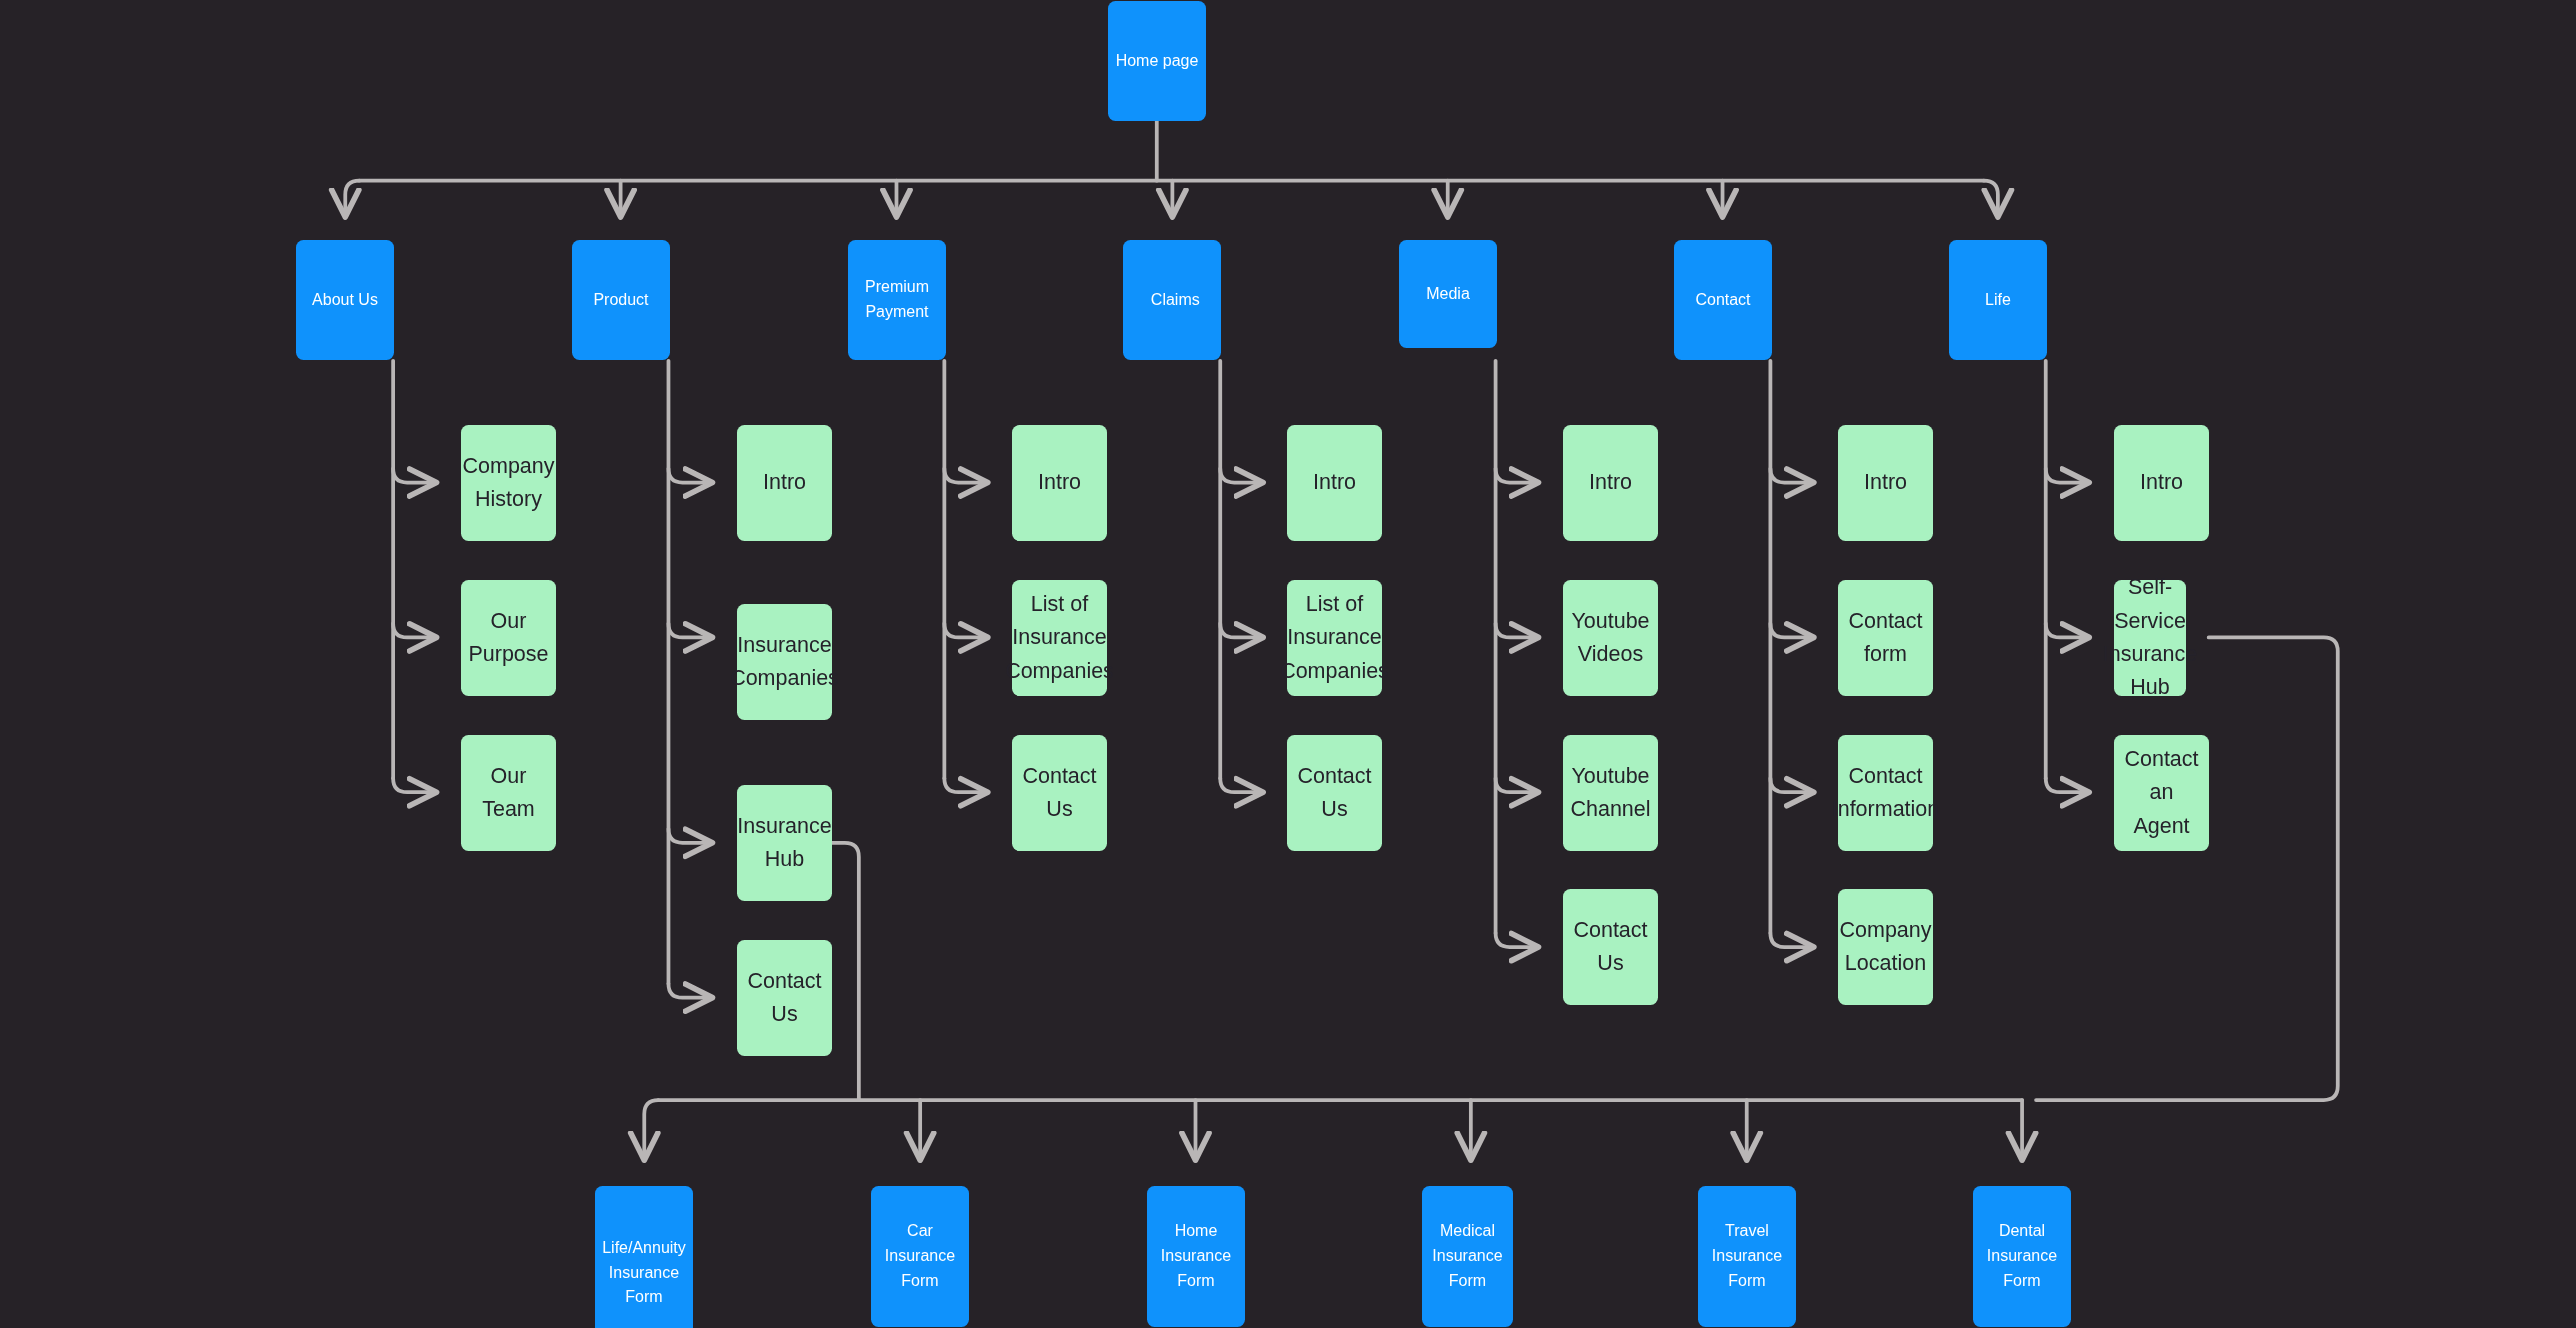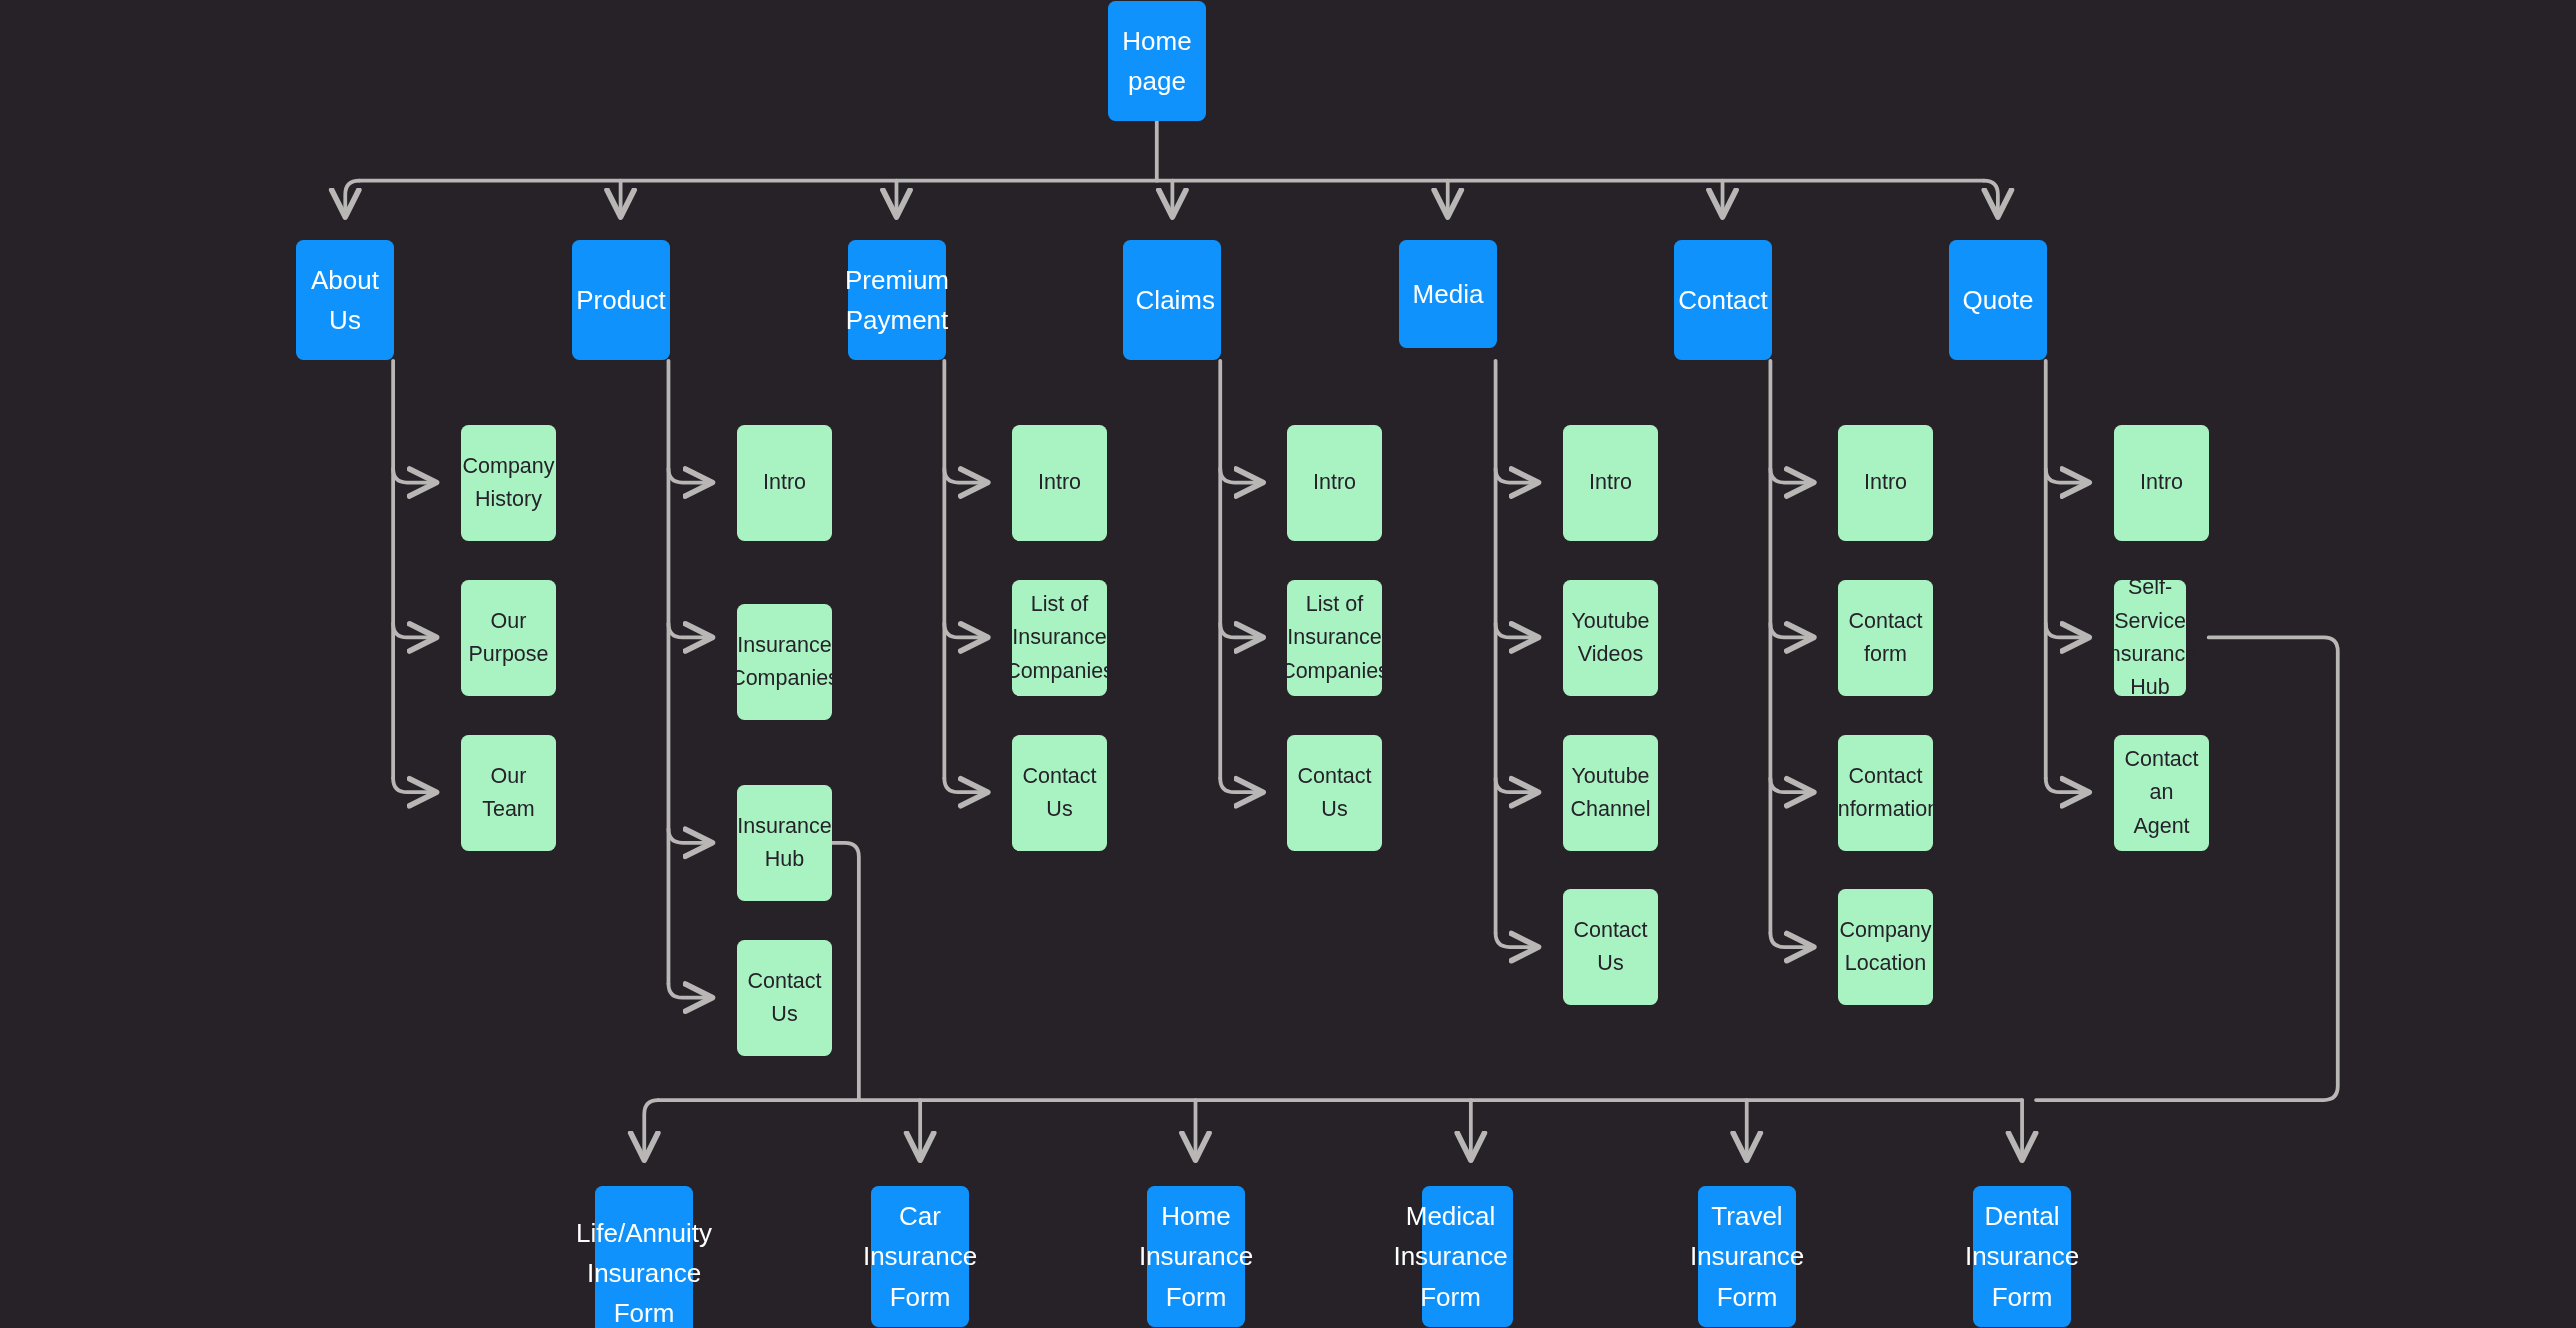--- a/index.html
+++ b/index.html
@@ -3,21 +3,21 @@
 <meta charset="utf-8">
 <style>
   html,body{margin:0;padding:0;background:#262227;}
   body{width:2576px;height:1328px;overflow:hidden;
        font-family:"Liberation Sans","DejaVu Sans",sans-serif;}
   #stage{position:relative;width:2576px;height:1328px;background:#262227;}
   svg#wires{position:absolute;left:0;top:0;width:2576px;height:1328px;}
   .node{position:absolute;box-sizing:border-box;border-radius:7.5px;
         display:flex;align-items:center;justify-content:center;text-align:center;
         padding:3.2px 5.4px;line-height:1.55;}
-  .node.blue{background:#0f92fc;color:#ffffff;font-size:26px;font-weight:400;}
+  .node.blue{background:#0f92fc;color:#ffffff;font-size:16px;font-weight:400;}
   .node.green{background:#a9f2c1;color:#25222a;font-size:21.5px;font-weight:400;}
   .node .lbl{display:block;white-space:pre-line;}
 </style>
 </head>
 <body>
 
 <div id="stage">
   <svg id="wires" viewBox="0 0 4790 2470" preserveAspectRatio="none" aria-hidden="true">
     <defs>
       <marker id="arw" markerWidth="9" markerHeight="9" refX="7.4" refY="4.5" orient="auto" markerUnits="strokeWidth">
@@ -94,21 +94,21 @@
       <div class="node blue" style="left: 1123px; top: 240px; width: 98px; height: 120px; padding-left: 12px;">
         <span class="lbl">Claims</span>
       </div>
       <div class="node blue" style="left: 1399px; top: 240px; width: 98px; height: 108px;">
         <span class="lbl">Media</span>
       </div>
       <div class="node blue" style="left: 1674px; top: 240px; width: 98px; height: 120px;">
         <span class="lbl">Contact</span>
       </div>
       <div class="node blue" style="left: 1949px; top: 240px; width: 98px; height: 120px;">
-        <span class="lbl">Quote</span>
+        <span class="lbl">Life</span>
       </div>
       <div class="node green" style="left: 461px; top: 425px; width: 95px; height: 116px;">
         <span class="lbl">Company
 History</span>
       </div>
       <div class="node green" style="left: 461px; top: 580px; width: 95px; height: 116px;">
         <span class="lbl">Our Purpose</span>
       </div>
       <div class="node green" style="left: 461px; top: 735px; width: 95px; height: 116px;">
         <span class="lbl">Our Team</span>

